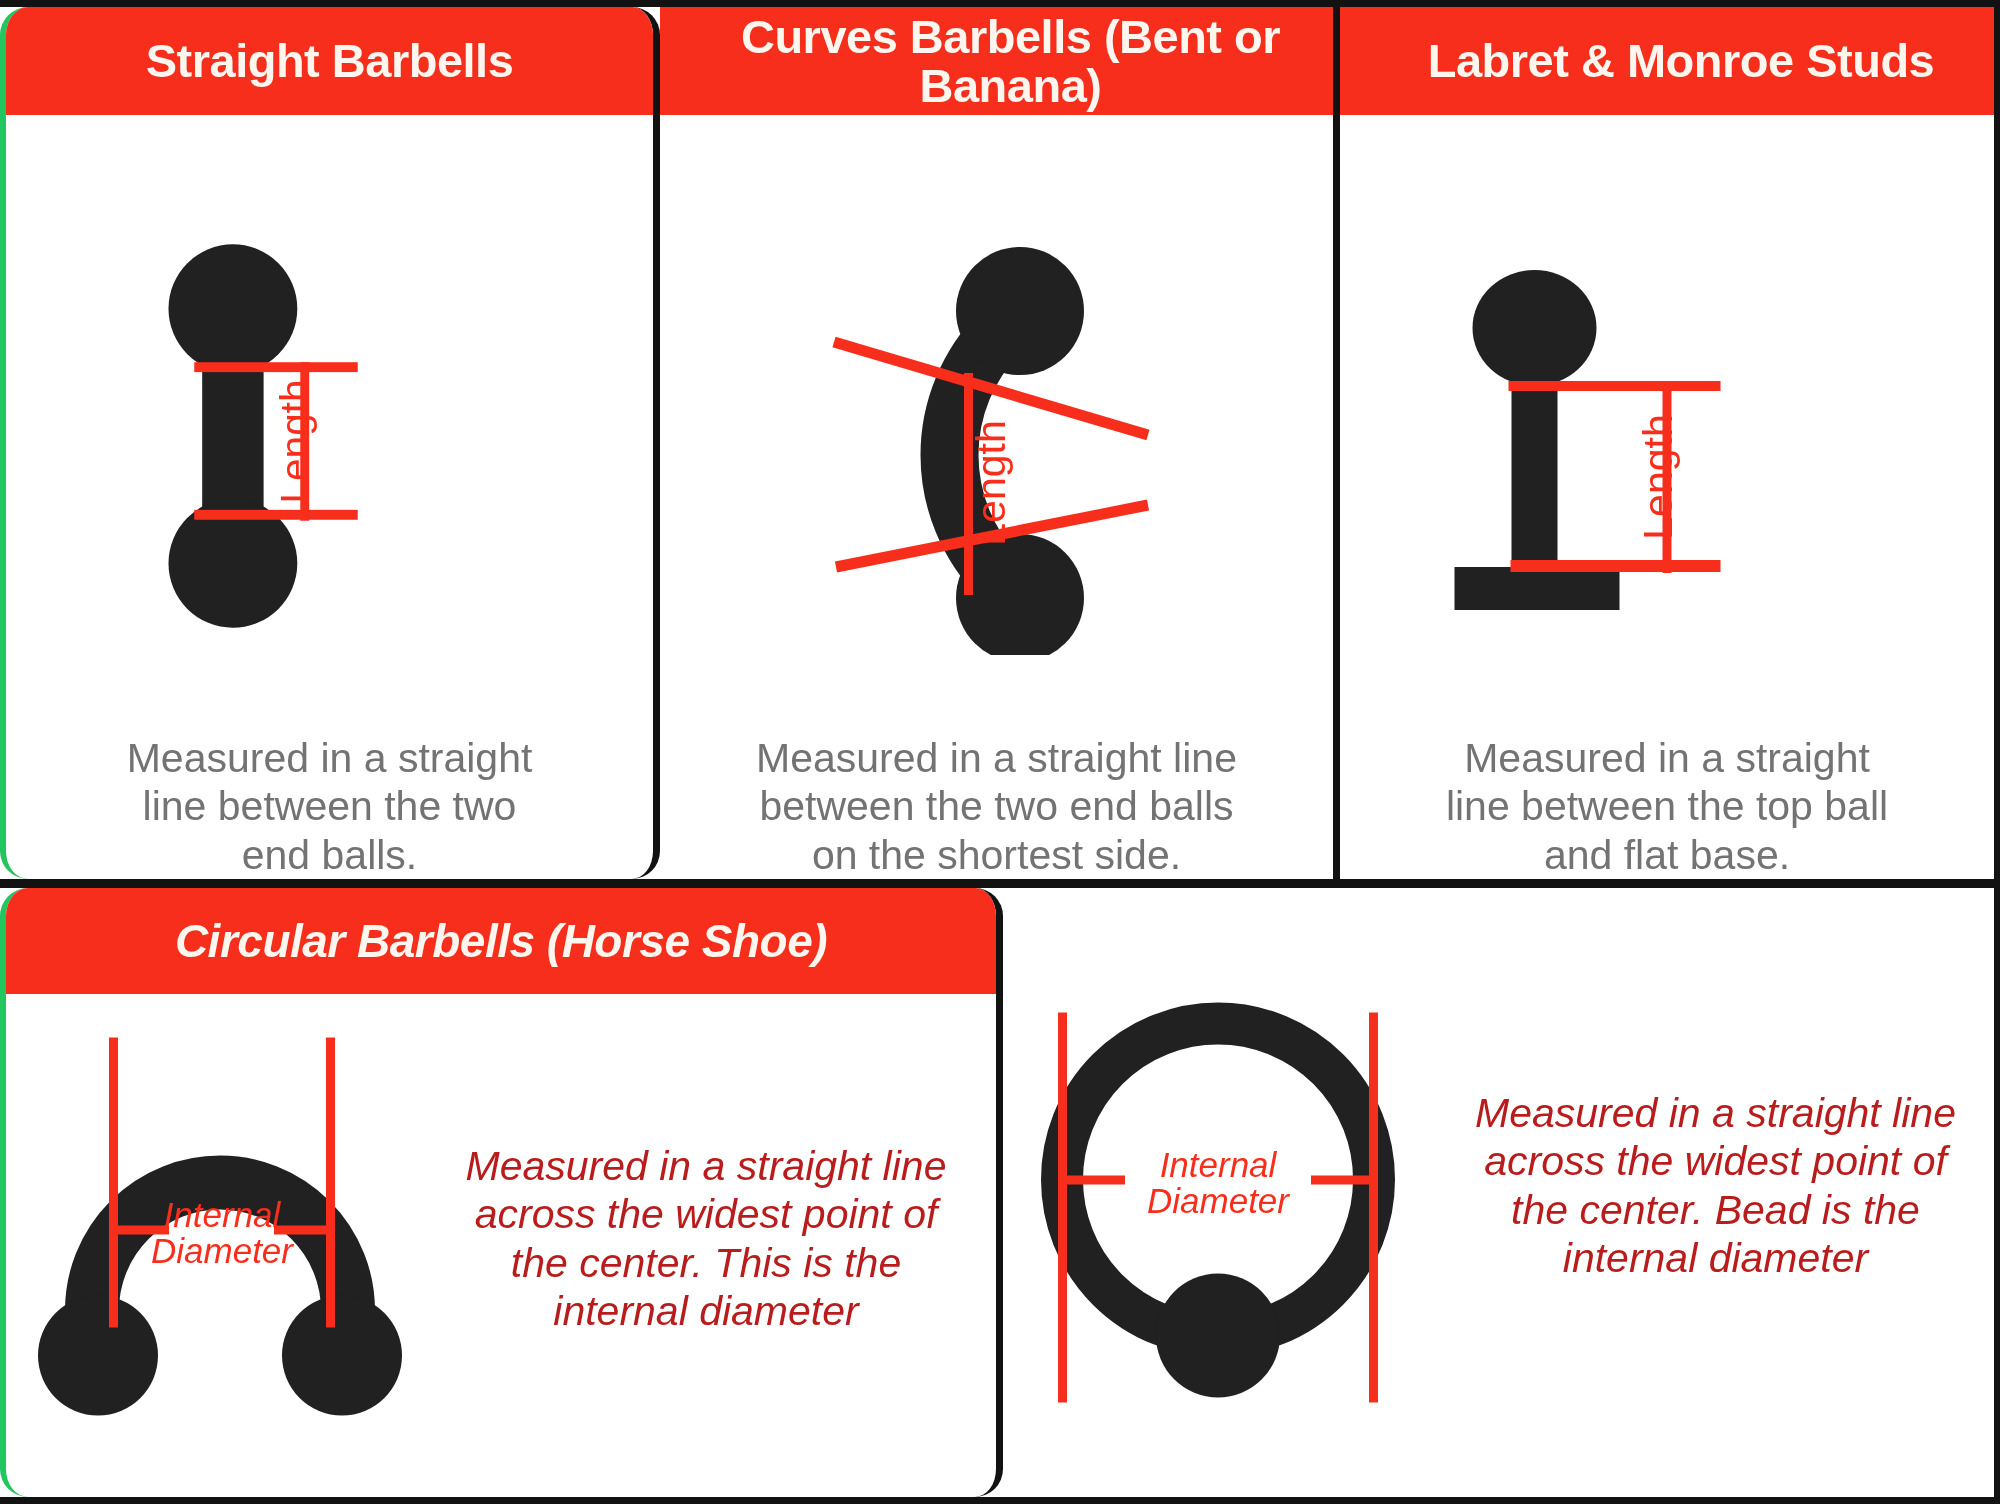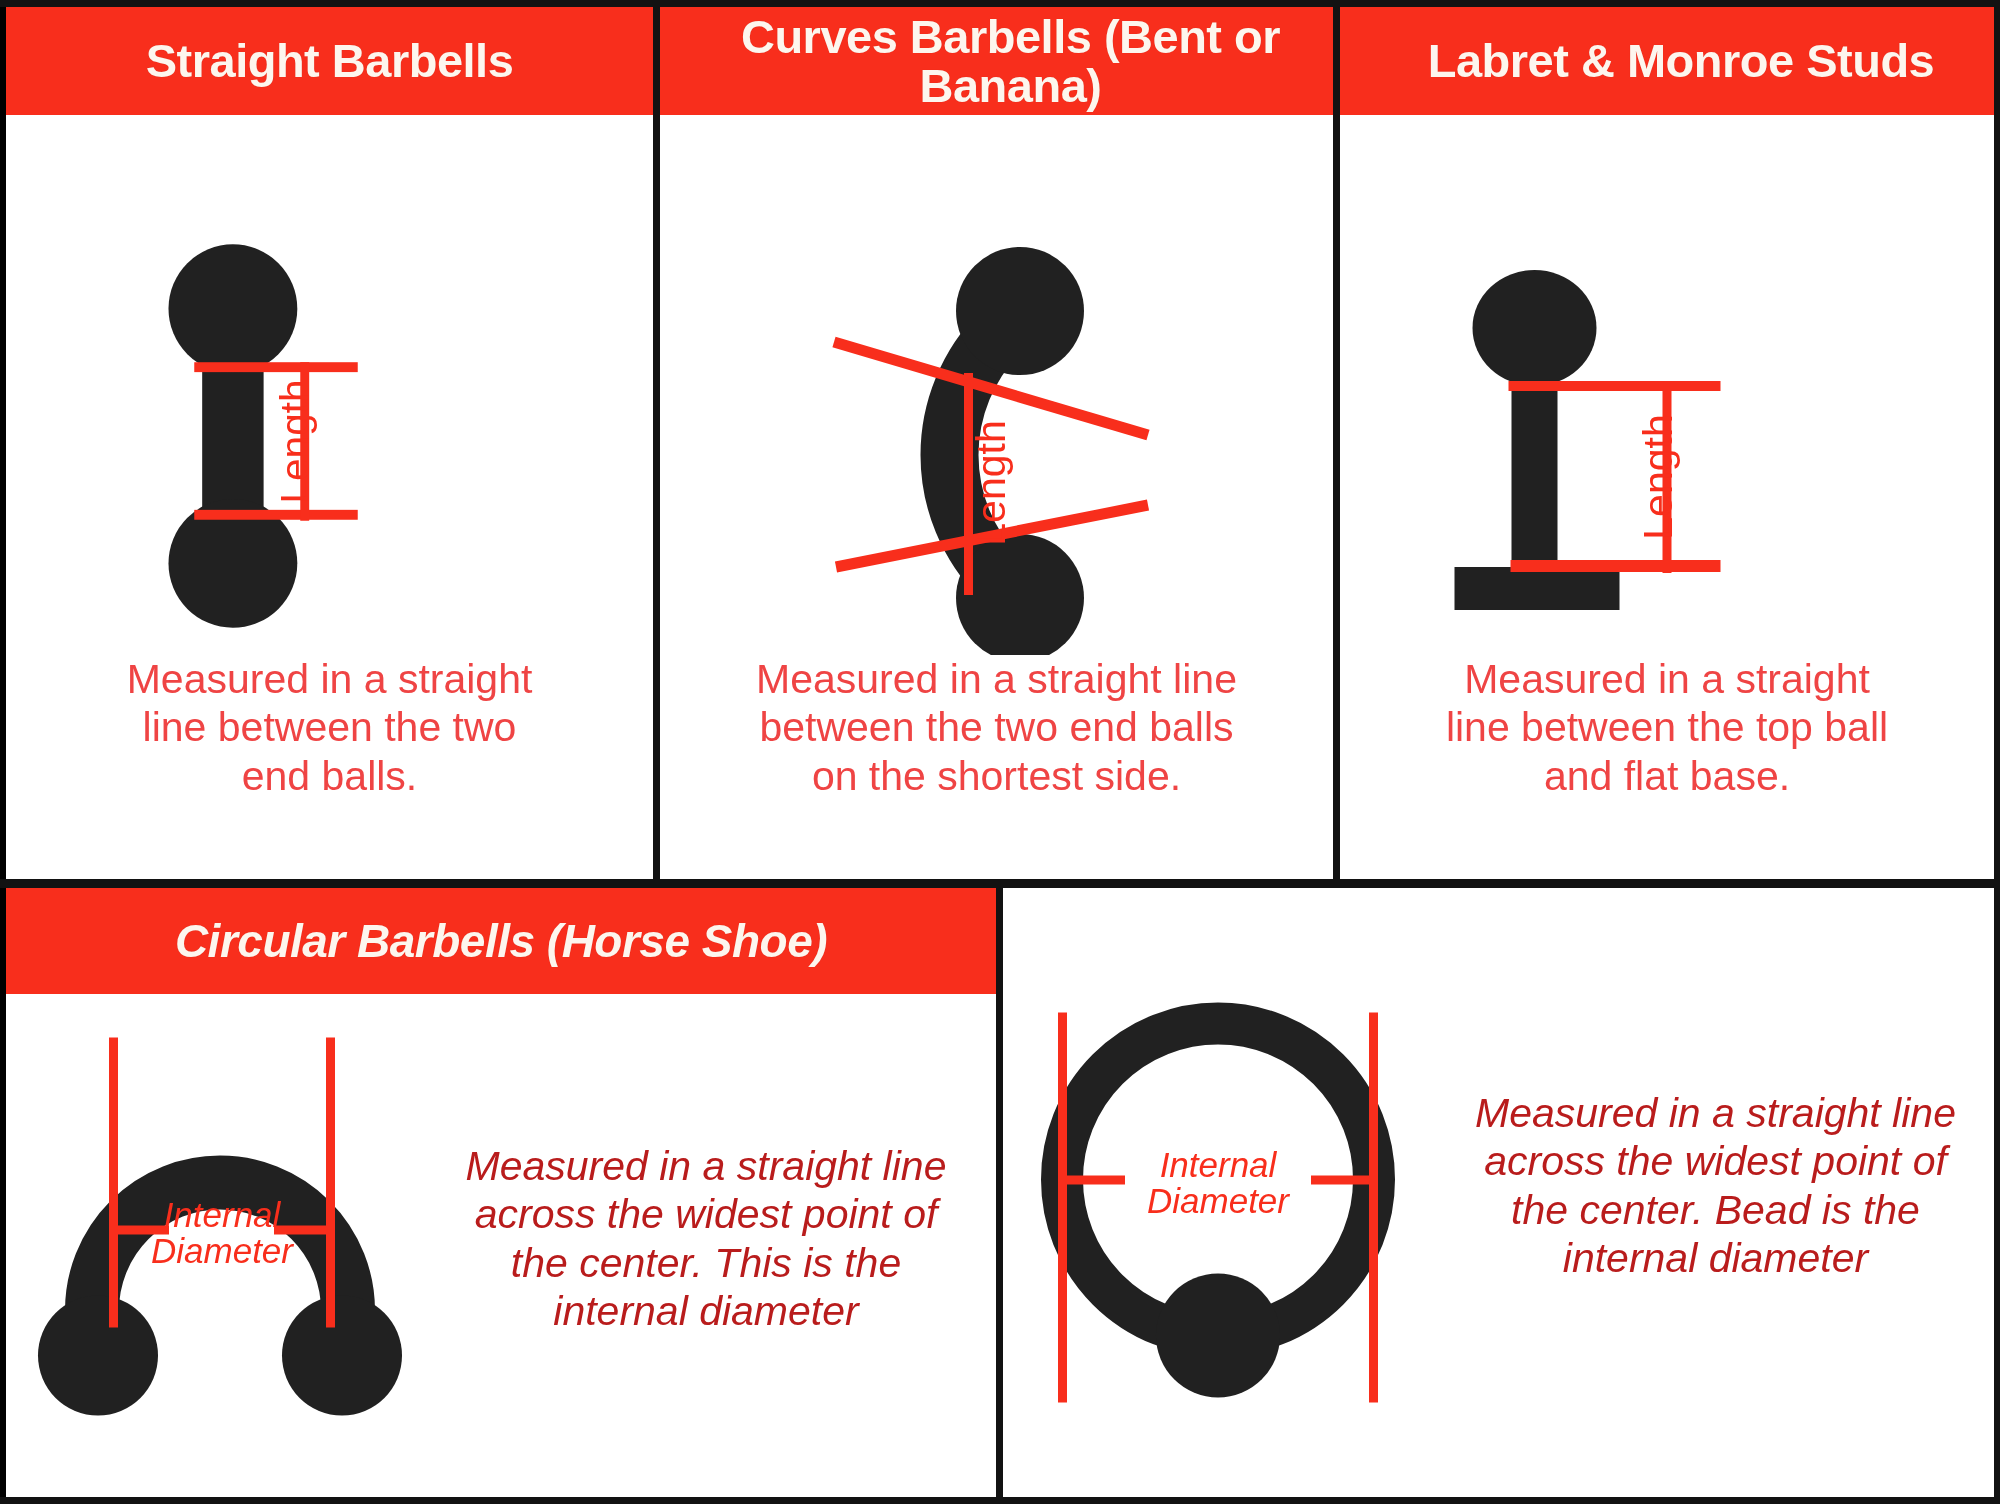--- a/index.html
+++ b/index.html
@@ -39,21 +39,21 @@
   
   .panel {
     position: relative;
     box-sizing: border-box;
     background: #ffffff;
     display: flex;
     flex-direction: column;
     overflow: hidden;
   }
   .panel.divider-right { border-right: 7px solid #121212; }
-  .panel.edge-left  { border-left: 6px solid #000000; }
+  .panel.edge-left  { border-left: 6px solid #22c55e; border-radius: 28px; }
   .panel.edge-right { border-right: 6px solid #121212; }
 
   .p1 { width: 660px; }
   .p2 { width: 680px; }
   .p3 { width: 660px; }
 
   .pb1 { width: 1003px; }
   .pb2 { width: 997px; }
 
   
@@ -81,24 +81,24 @@
     flex: none;
     height: 540px;
     width: 100%;
   }
   .art svg { display: block; width: 100%; height: 100%; }
 
   
   .caption {
     flex: 1;
     display: flex;
-    align-items: flex-start;
+    align-items: flex-end;
     justify-content: center;
     text-align: center;
-    color: #ef4444;
+    color: #737373;
     font-size: 41px;
     line-height: 1.18;
     padding: 0 22px;
     box-sizing: border-box;
   }
   .caption span { display: block; }
 
   
   .bottom-body {
     flex: 1;

